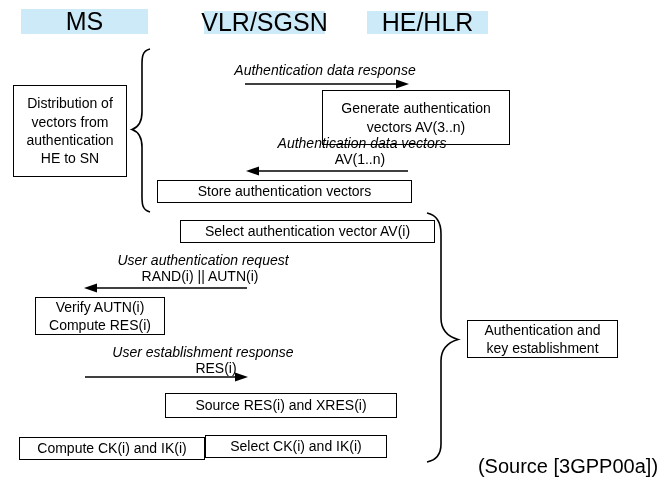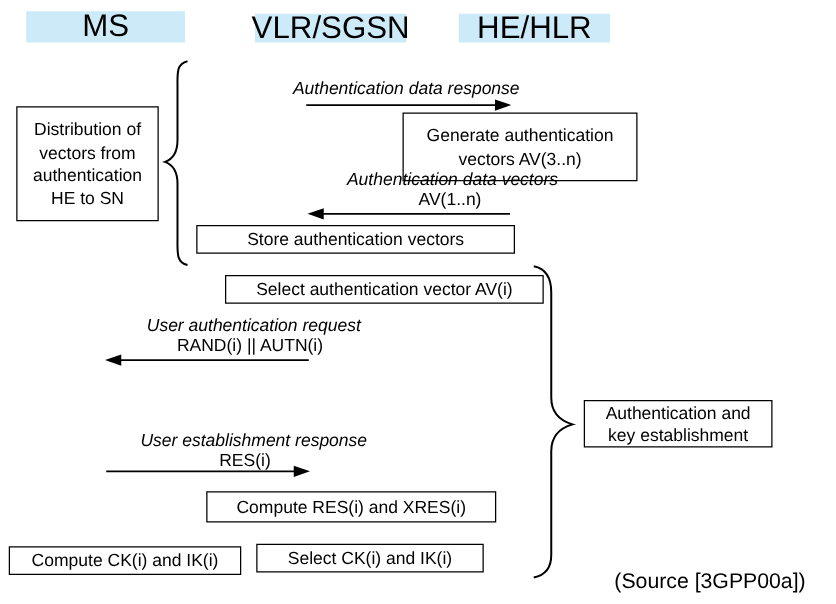--- a/index.html
+++ b/index.html
@@ -44,21 +44,21 @@
     line-height: 1.32;
     box-sizing: border-box;
     white-space: nowrap;
   }
   .box-distribution { left: 13px;  top: 85px;  width: 114px; height: 92px; }
   .box-generate     { left: 322px; top: 90px;  width: 188px; height: 55px; }
   .box-store        { left: 157px; top: 180px; width: 255px; height: 23px; }
   .box-select-av    { left: 158px; top: 220px; width: 255px; height: 23px; margin-left: 22px; }
   .box-verify       { left: 35px;  top: 297px; width: 130px; height: 38px; }
   .box-compare      { left: 165px; top: 393px; width: 232px; height: 25px; }
-  .box-compute-ck   { left: 7px;   top: 437px; width: 186px; height: 23px; }
+  .box-compute-ck   { left: 19px;   top: 437px; width: 186px; height: 23px; }
   .box-select-ck    { left: 205px; top: 435px; width: 182px; height: 23px; justify-content: center; }
   .box-auth-key     { left: 467px; top: 320px; width: 151px; height: 38px; }
 
   
   .msg {
     position: absolute;
     font-size: 14px;
     font-style: italic;
     text-align: center;
     line-height: 1.1;
@@ -71,29 +71,29 @@
     text-align: center;
     line-height: 1.1;
     white-space: nowrap;
   }
   .msg-adreq   { left: 234px; top: 63px;  width: 182px; }
   .msg-adresp  { left: 252px; top: 136px; width: 220px; }
   .prm-av1n    { left: 300px; top: 152px; width: 120px; }
   .msg-uareq   { left: 103px; top: 253px; width: 200px; }
   .prm-rand    { left: 100px; top: 269px; width: 200px; }
   .msg-uaresp  { left: 103px; top: 345px; width: 200px; }
-  .prm-res     { left: 96px; top: 361px; width: 200px; }
+  .prm-res     { left: 116px; top: 361px; width: 200px; }
 
   
   .source-note {
     position: absolute;
     left: 470px;
     top: 455px;
     width: 196px;
-    font-size: 17px;
+    font-size: 20px;
     text-align: center;
     white-space: nowrap;
   }
 
   
   .overlay {
     position: absolute;
     left: 0;
     top: 0;
     width: 669px;
@@ -132,23 +132,27 @@
   </div>
 
   <div class="box box-store">
     <span>Store authentication vectors</span>
   </div>
 
   <div class="box box-select-av">
     <span>Select authentication vector AV(i)</span>
   </div>
 
+  <div class="box box-verify">
+    <span>Verify AUTN(i)</span>
+    <span>Compute RES(i)</span>
+  </div>
 
   <div class="box box-compare">
-    <span>Compute RES(i) and XRES(i)</span>
+    <span>Source RES(i) and XRES(i)</span>
   </div>
 
   <div class="box box-compute-ck">
     <span>Compute CK(i) and IK(i)</span>
   </div>
 
   <div class="box box-select-ck">
     <span>Select CK(i) and IK(i)</span>
   </div>
 

